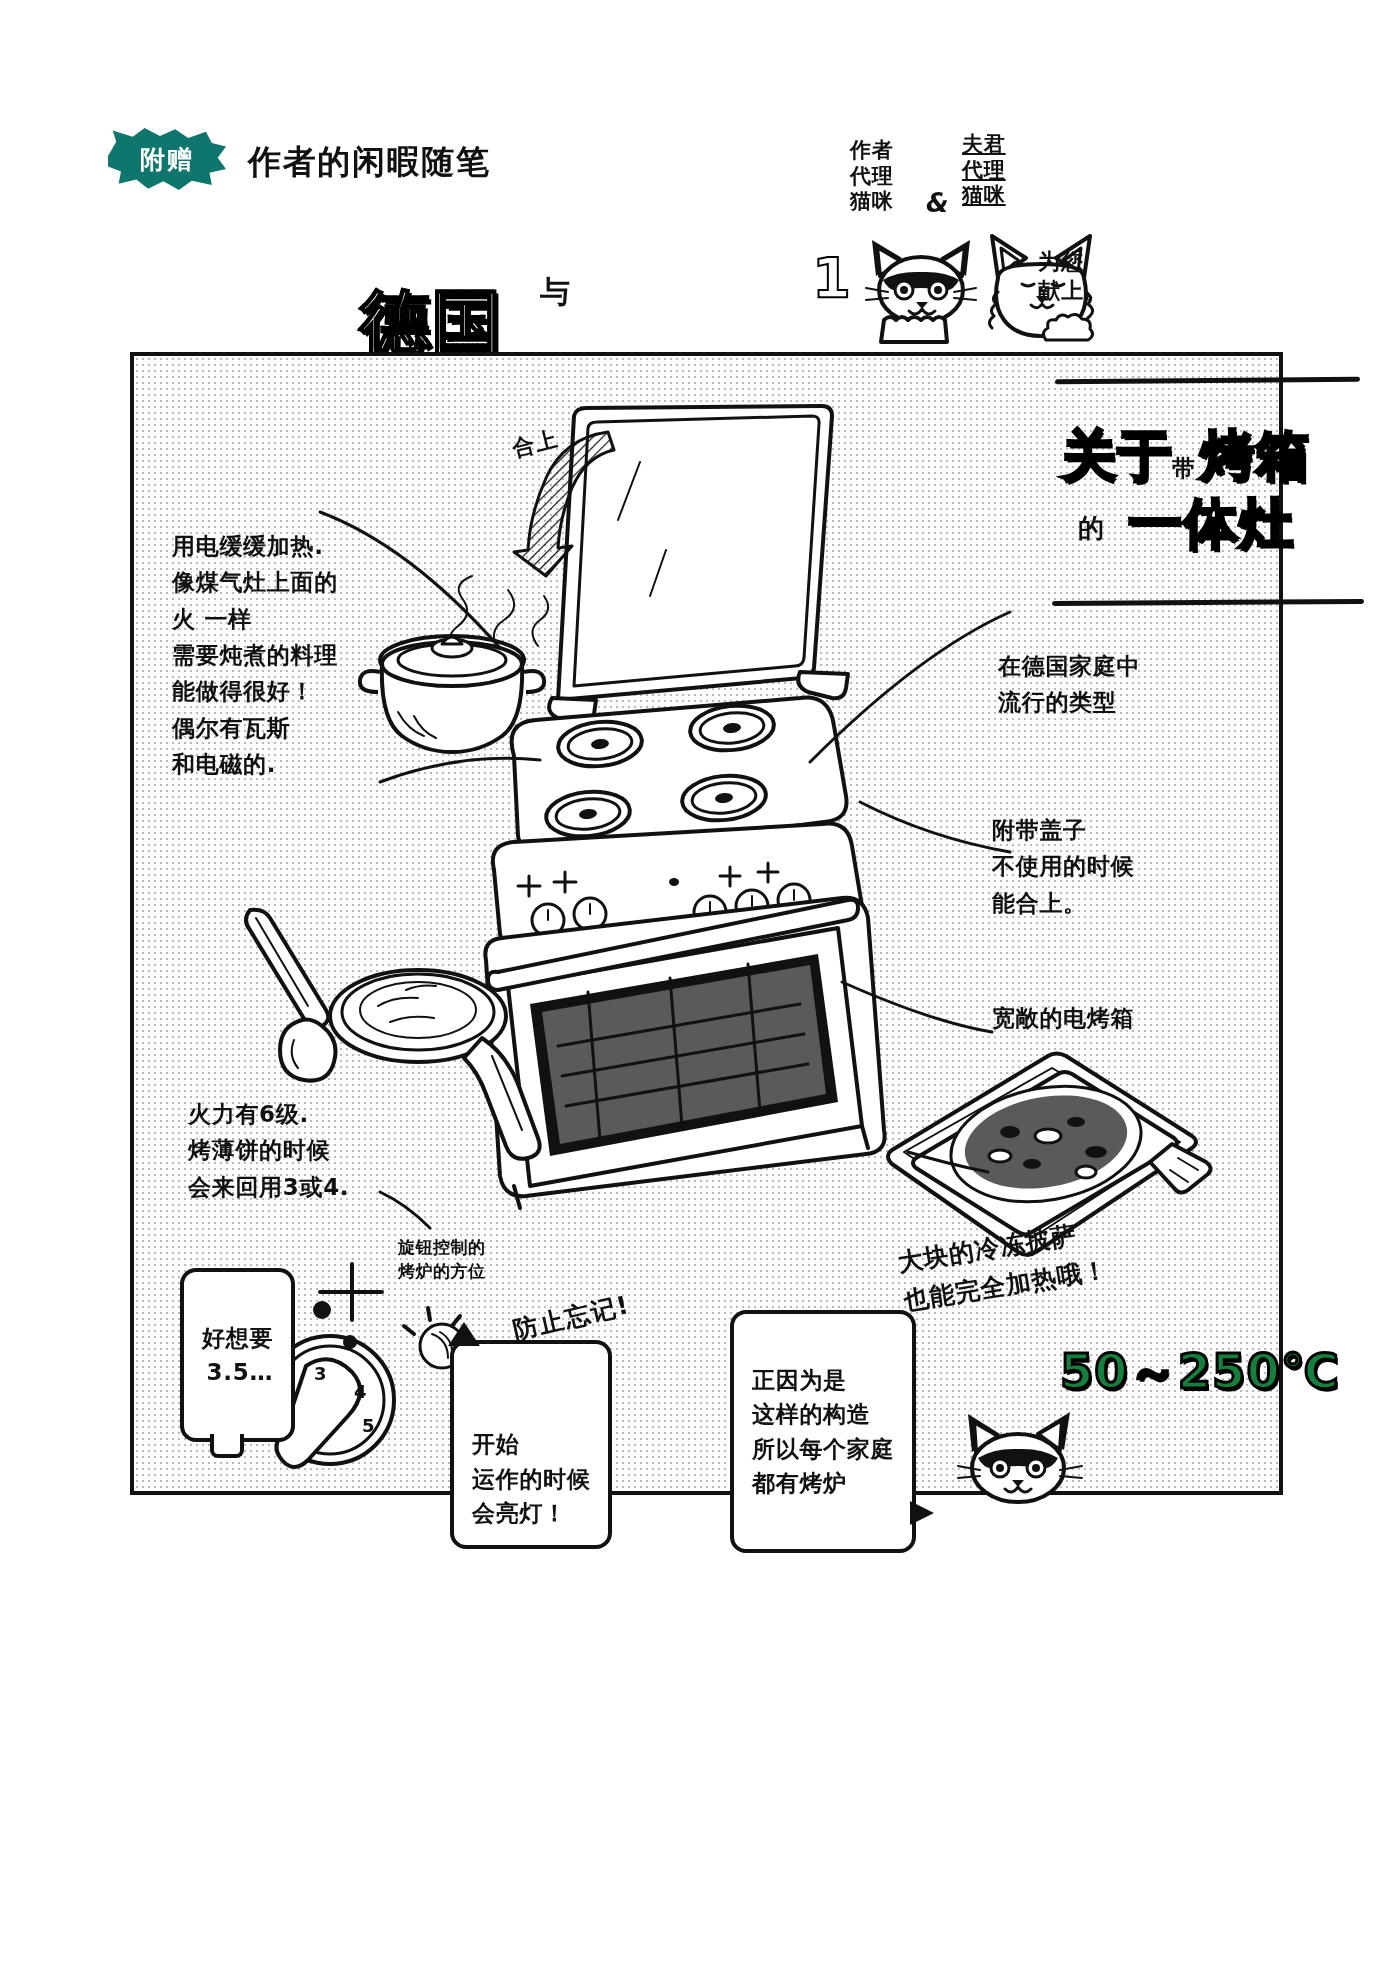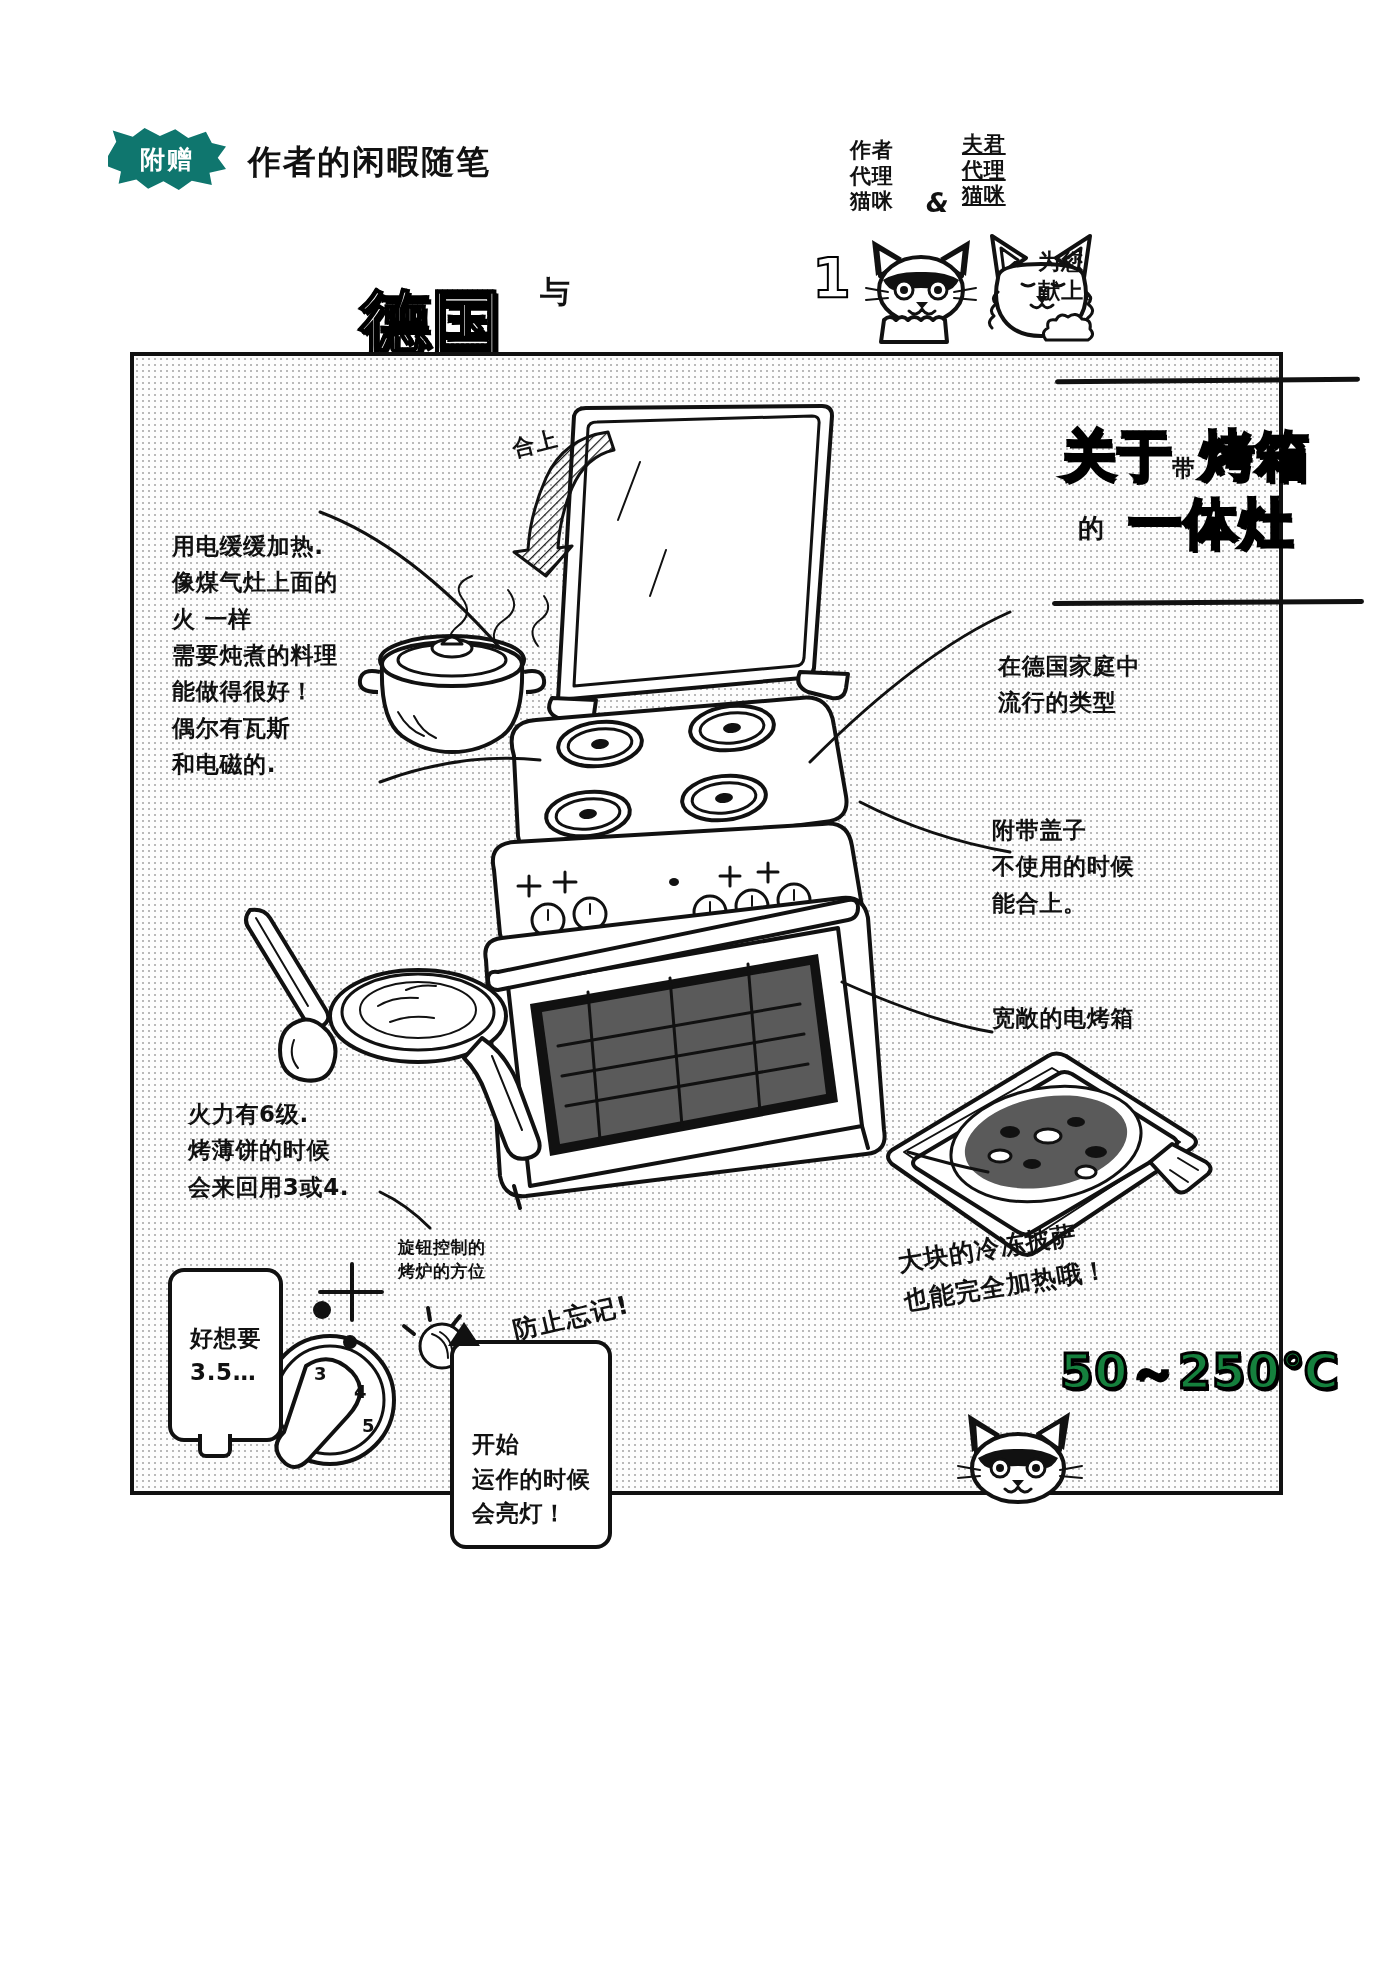--- a/index.html
+++ b/index.html
@@ -95,21 +95,21 @@
 
   
   .bubble{
     background:#fff;border:4px solid #111;border-radius:16px;
     padding:14px 18px;font-size:23px;font-weight:600;line-height:1.5;
     white-space:pre-line;letter-spacing:.03em;
   }
   .bubble::after{
     content:"";position:absolute;width:0;height:0;
   }
-  #b-want{left:168px;top:1268px;}
+  #b-want{left:180px;top:1268px;text-align:right;}
   #b-light{left:450px;top:1340px;}
   #b-why{left:730px;top:1310px;}
   .tail-b{position:absolute;left:26px;bottom:-20px;width:26px;height:20px;background:#fff;
     border-left:4px solid #111;border-right:4px solid #111;border-bottom:4px solid #111;border-radius:0 0 8px 8px;}
   .tail-tl{position:absolute;left:-6px;top:-22px;width:0;height:0;border-left:16px solid transparent;border-right:16px solid transparent;border-bottom:24px solid #111;}
   .tail-r{position:absolute;right:-22px;bottom:24px;width:0;height:0;border-top:12px solid transparent;border-bottom:12px solid transparent;border-left:24px solid #111;}
 
   svg{display:block;overflow:visible;}
   .ink{fill:none;stroke:#111;stroke-width:4;stroke-linecap:round;stroke-linejoin:round;}
   .ink2{fill:none;stroke:#111;stroke-width:3;stroke-linecap:round;stroke-linejoin:round;}
@@ -379,14 +379,21 @@
     <span class="tail-b"></span>
   </div>
 
   <div class="abs bubble" id="b-light">
     <span class="tail-tl"></span>
     <span>开始
 运作的时候
 会亮灯！</span>
   </div>
 
+  <div class="abs bubble" id="b-why">
+    <span>正因为是
+这样的构造
+所以每个家庭
+都有烤炉</span>
+    <span class="tail-r"></span>
+  </div>
 
 </div>
 
 </body></html>

